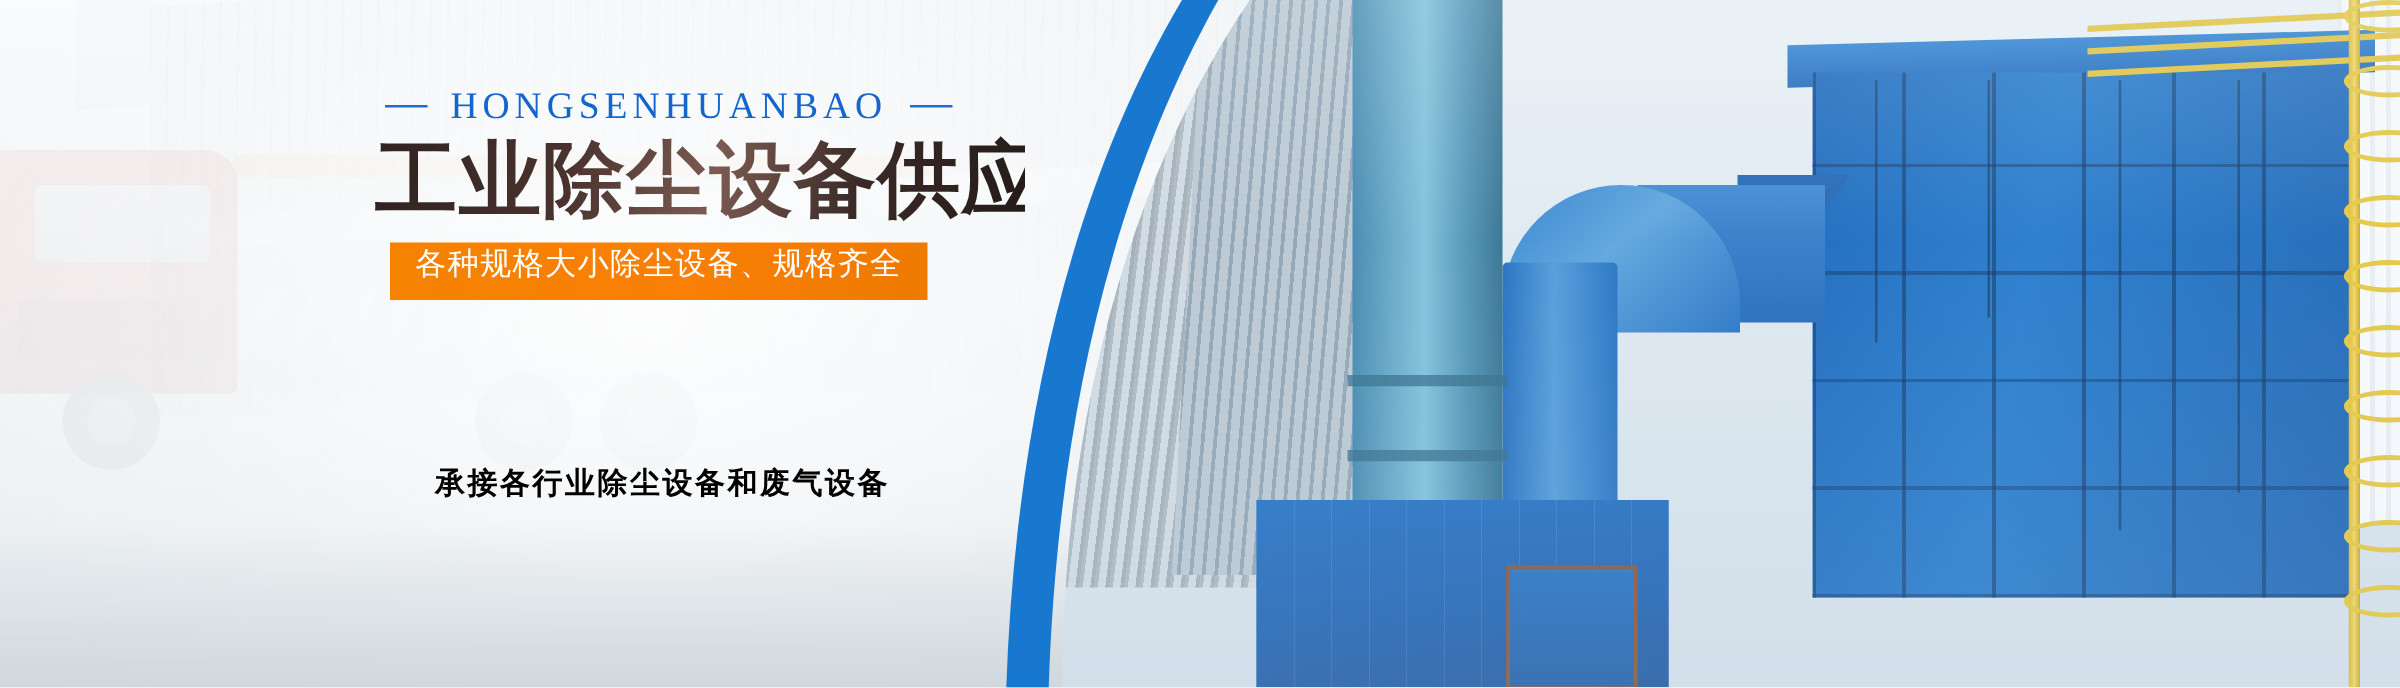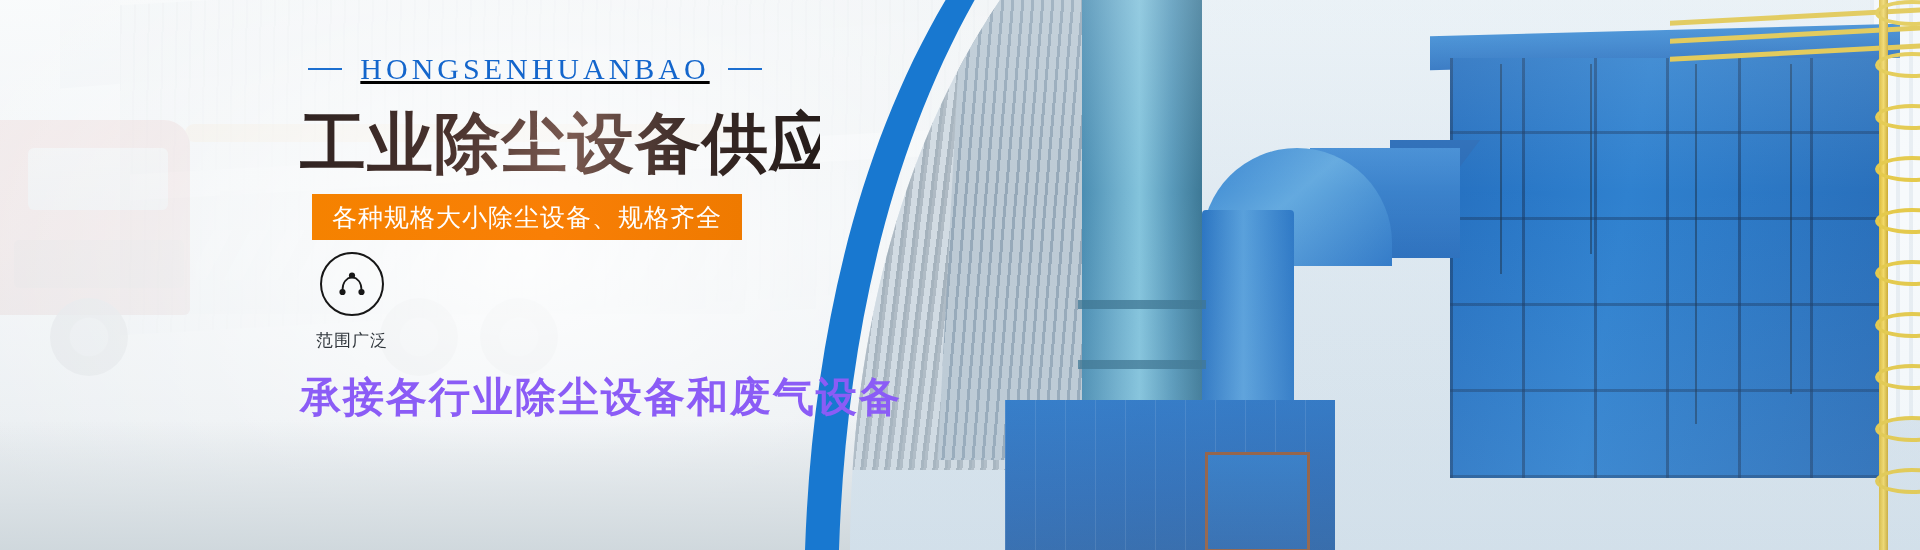--- a/index.html
+++ b/index.html
@@ -112,48 +112,48 @@
      background:repeating-linear-gradient(90deg,#e7edf2 0 4px,#f7fafc 4px 13px); }
   .photo-haze { position:absolute; inset:0;
      background:linear-gradient(180deg, rgba(235,243,248,.22) 0%, rgba(255,255,255,.06) 35%, rgba(210,226,238,.18) 100%); }
 
   
   .arc { position:absolute; left:790px; top:-40px; width:360px; height:640px; pointer-events:none; }
 
   
   .content { position:absolute; left:0; top:0; width:1100px; height:550px; }
 
-  .eyebrow { position:absolute; left:300px; top:52px; width:470px; text-align:center;
-     display:flex; align-items:center; justify-content:center; gap:18px;text-decoration:underline; }
+  .eyebrow { position:absolute; left:300px; top:68px; width:470px; text-align:center;
+     display:flex; align-items:center; justify-content:center; gap:18px; }
   .eyebrow .dash { display:block; width:34px; height:2px; background:#1c6fd0; }
   .eyebrow .etext { font-family:"Liberation Serif","DejaVu Serif",serif;
      font-size:30px; letter-spacing:4px; color:#1466cc; white-space:nowrap; }
 
   .headline { position:absolute; left:300px; top:108px; width:520px; text-align:center;
      font-size:66px; line-height:1.08; font-weight:bold; letter-spacing:1px;
      color:#3b2a26;
      background:linear-gradient(100deg,#2e2220 0%,#4a332e 30%,#7b5b52 52%,#3a2a26 74%,#241b19 100%);
      -webkit-background-clip:text; background-clip:text; color:transparent;
      text-shadow:none; white-space:nowrap; }
 
   .orange-band { position:absolute; left:312px; top:194px; width:430px; height:46px;
      background:linear-gradient(90deg,#f58200,#f97f06 55%,#ef7a00);
-     display:flex; align-items:center; justify-content:center; }
+     display:flex; align-items:flex-start; justify-content:center; }
   .orange-band span { color:#ffffff; font-size:25px; letter-spacing:1px; font-weight:500; white-space:nowrap; }
 
   .features { position:absolute; left:300px; top:252px; width:460px;
      display:flex; justify-content:space-between; }
   .feat { width:104px; text-align:center; }
   .feat .circle { width:64px; height:64px; margin:0 auto; border-radius:50%;
      border:2px solid #171717; display:flex; align-items:center; justify-content:center;
      background:rgba(255,255,255,.18); }
   .feat .flabel { margin-top:13px; font-size:17px; color:#30363c; letter-spacing:1px; white-space:nowrap; }
 
   .tagline { position:absolute; left:300px; top:370px; width:460px; text-align:center;
-     font-size:41px; letter-spacing:2px; color:#8b5cf6; font-weight:bold; white-space:nowrap; }
+     font-size:24px; letter-spacing:2px; color:#000000; font-weight:bold; white-space:nowrap; }
 </style>
 </head>
 <body>
 
 <div class="banner">
 
   <div class="bg-left">
     <div class="bg-sky"></div>
     <div class="warehouse-roof"></div>
     <div class="warehouse"></div>
@@ -248,32 +248,20 @@
     </div>
 
     <div class="headline">工业除尘设备供应商</div>
 
     <div class="orange-band">
       <span>各种规格大小除尘设备、规格齐全</span>
     </div>
 
     <div class="features">
 
-      <div class="feat">
-        <div class="circle">
-          <svg width="36" height="36" viewBox="0 0 36 36">
-            <path d="M8.5 24 C8.5 16.5 12.5 12 18 11" fill="none" stroke="#171717" stroke-width="1.8" stroke-linecap="round"></path>
-            <path d="M27.5 24 C27.5 16.5 23.5 12 18 11" fill="none" stroke="#171717" stroke-width="1.8" stroke-linecap="round"></path>
-            <circle cx="18" cy="9.5" r="3.1" fill="#171717"></circle>
-            <circle cx="8.5" cy="26" r="3.1" fill="#171717"></circle>
-            <circle cx="27.5" cy="26" r="3.1" fill="#171717"></circle>
-          </svg>
-        </div>
-        <div class="flabel">范围广泛</div>
-      </div>
 
 
 
 
     </div>
 
     <div class="tagline">承接各行业除尘设备和废气设备</div>
   </div>
 
 </div>

